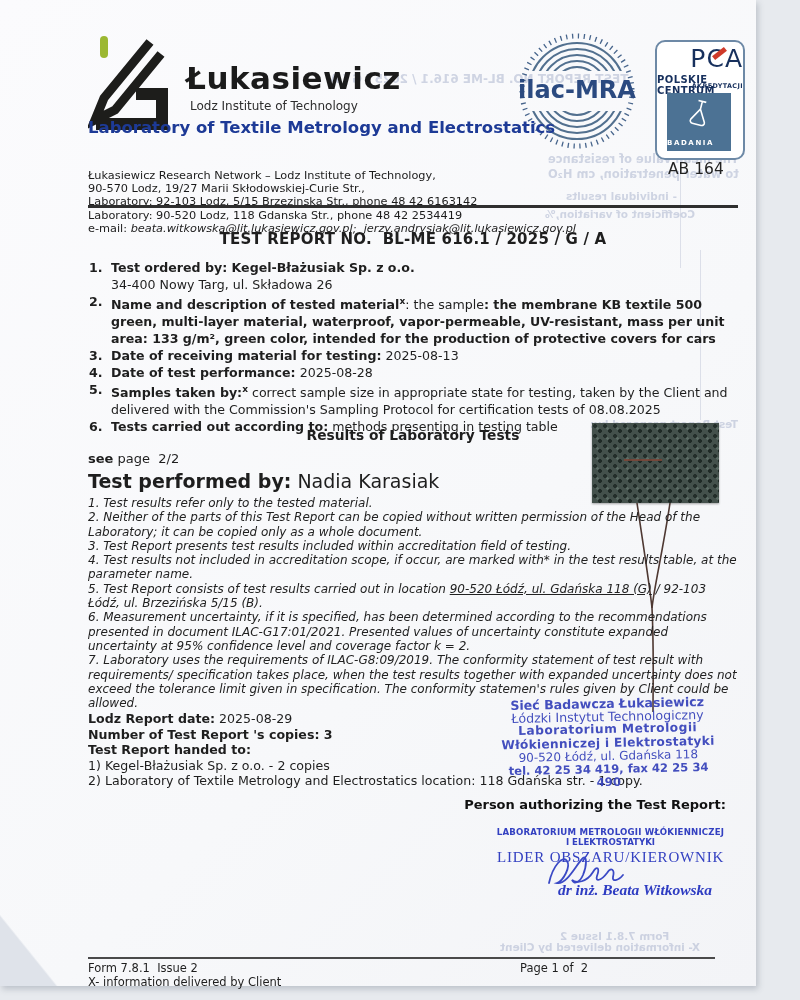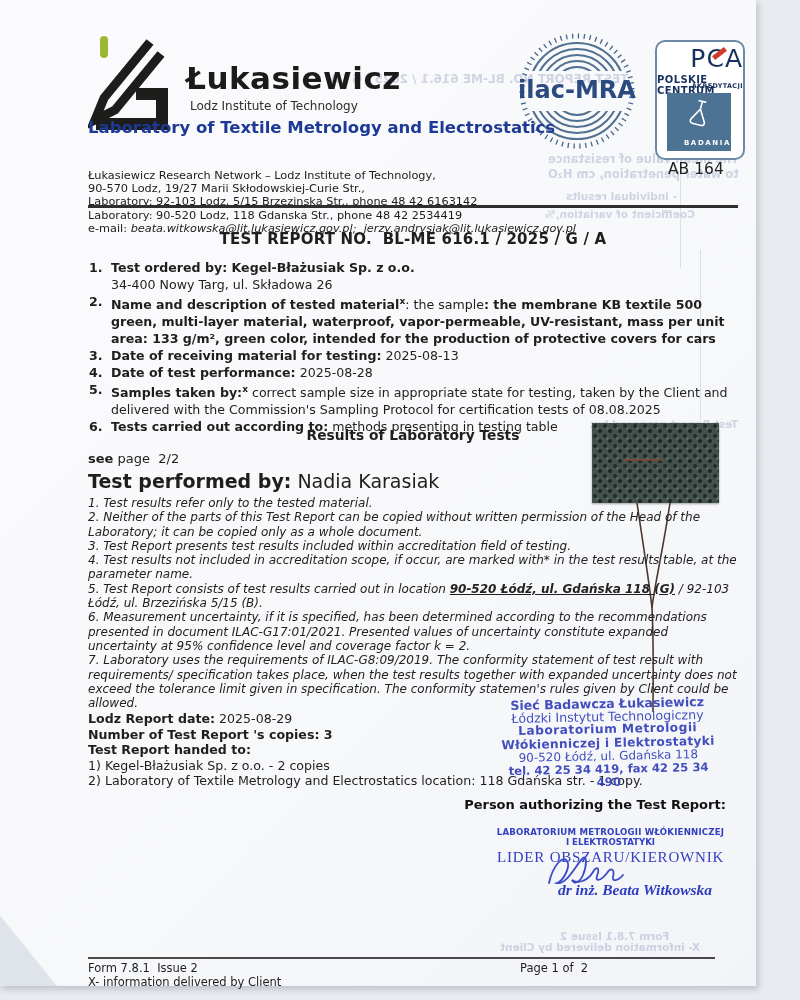--- a/index.html
+++ b/index.html
@@ -35,35 +35,35 @@
   .ilac-text{position:absolute;left:0;top:44px;width:118px;text-align:center;
     font-size:24px;font-weight:bold;color:#2b4a80;letter-spacing:0px;}
   
   .pca{left:655px;top:40px;width:86px;height:116px;border:2px solid #6d89a6;border-radius:10px;background:#fff;}
   .pca-word{position:absolute;left:0;top:2px;width:100%;text-align:right;
     font-size:25px;font-weight:normal;color:#17305d;letter-spacing:1px;}
   .pca-red{position:absolute;right:16px;top:9px;width:15px;height:5px;background:#cf3a2a;transform:rotate(-38deg);}
   .pca-l1{position:absolute;left:0;top:32px;width:100%;text-align:left;font-size:10px;font-weight:bold;color:#17305d;letter-spacing:.4px;}
   .pca-l2{position:absolute;left:0;top:40px;width:100%;text-align:right;font-size:6.4px;font-weight:bold;color:#17305d;letter-spacing:.4px;}
   .pca-box{position:absolute;left:10px;top:51px;width:64px;height:58px;background:#4c7294;}
-  .pca-badge{position:absolute;left:0;bottom:4px;width:100%;text-align:right;font-size:7px;font-weight:bold;color:#fff;letter-spacing:1.6px;}
+  .pca-badge{position:absolute;left:0;bottom:4px;width:100%;text-align:left;font-size:7px;font-weight:bold;color:#fff;letter-spacing:1.6px;}
   .ab164{left:668px;top:160px;font-size:15.5px;color:#222;}
 
   
   .title{left:88px;top:230px;width:650px;text-align:center;font-size:15px;font-weight:bold;letter-spacing:.2px;}
   .items{left:88px;top:259px;width:650px;font-size:12.6px;line-height:17px;}
   .item{position:relative;padding-left:23px;}
   .inum{position:absolute;left:1px;top:0;font-weight:bold;}
   sup{font-size:9px;font-weight:bold;}
   .results-h{left:88px;top:427px;width:650px;text-align:center;font-size:13.8px;font-weight:bold;}
   .see{left:88px;top:451px;font-size:13px;}
   .performed{left:88px;top:470px;font-size:19px;}
   .notes{left:88px;top:496px;width:652px;font-size:12px;line-height:14.3px;font-style:italic;color:#222;}
   .notes p{margin:0 0 0 0;}
-  .u{text-decoration:underline;font-weight:bold;}
+  .u{text-decoration:underline;}
   .meta{left:88px;top:711px;font-size:12.6px;line-height:15.6px;}
 
   
   .stamp1{left:498px;top:697px;width:220px;text-align:center;color:#3a46bb;
     transform:rotate(-1.2deg);line-height:13.2px;opacity:.95;}
   .stamp1 .s1{font-size:12.6px;font-weight:bold;}
   .stamp1 .s2{font-size:12.6px;}
   .stamp1 .s3{font-size:12.2px;font-weight:bold;letter-spacing:.5px;}
   .stamp1 .s4{font-size:12.2px;font-weight:bold;letter-spacing:.3px;}
   .stamp1 .s5{font-size:12px;}

